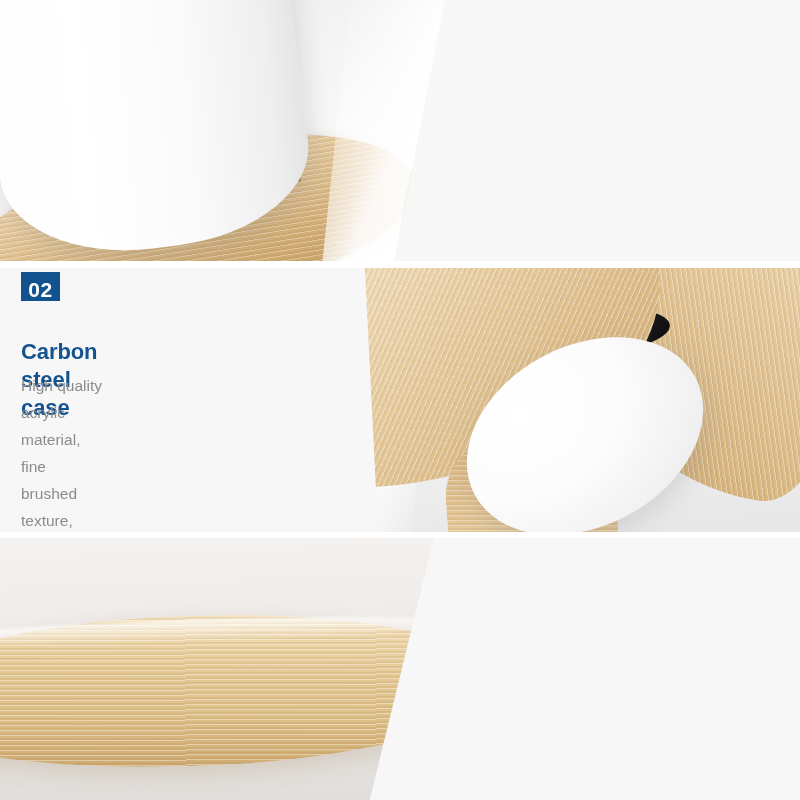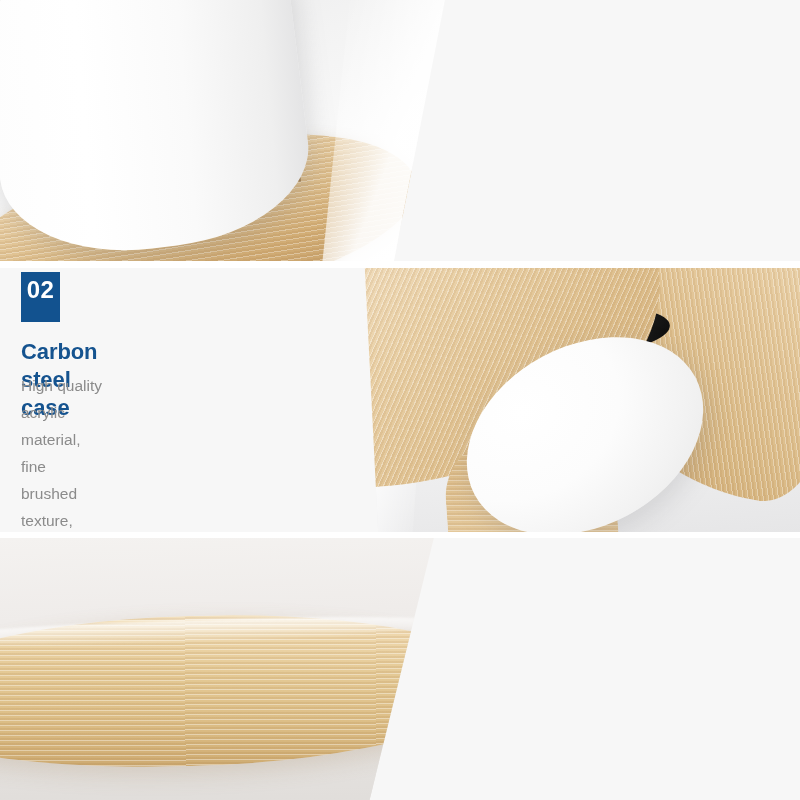--- a/index.html
+++ b/index.html
@@ -276,24 +276,24 @@
     height: 110px;
     background: linear-gradient(180deg, rgba(228,225,222,0) 0%, #e2dfdc 60%, #dedbd8 100%);
   }
 
   
   .textblock { position: absolute; }
 
   .badge {
     position: absolute;
     width: 39px;
-    height: 50px;
+    height: 29px;
     background: #12528f;
     color: #ffffff;
-    font-size: 24px;
+    font-size: 21px;
     font-weight: bold;
     line-height: 35px;
     text-align: center;
     letter-spacing: 0.5px;
     font-family: "Liberation Sans", sans-serif;
   }
 
   .heading {
     position: absolute;
     color: #15538f;

